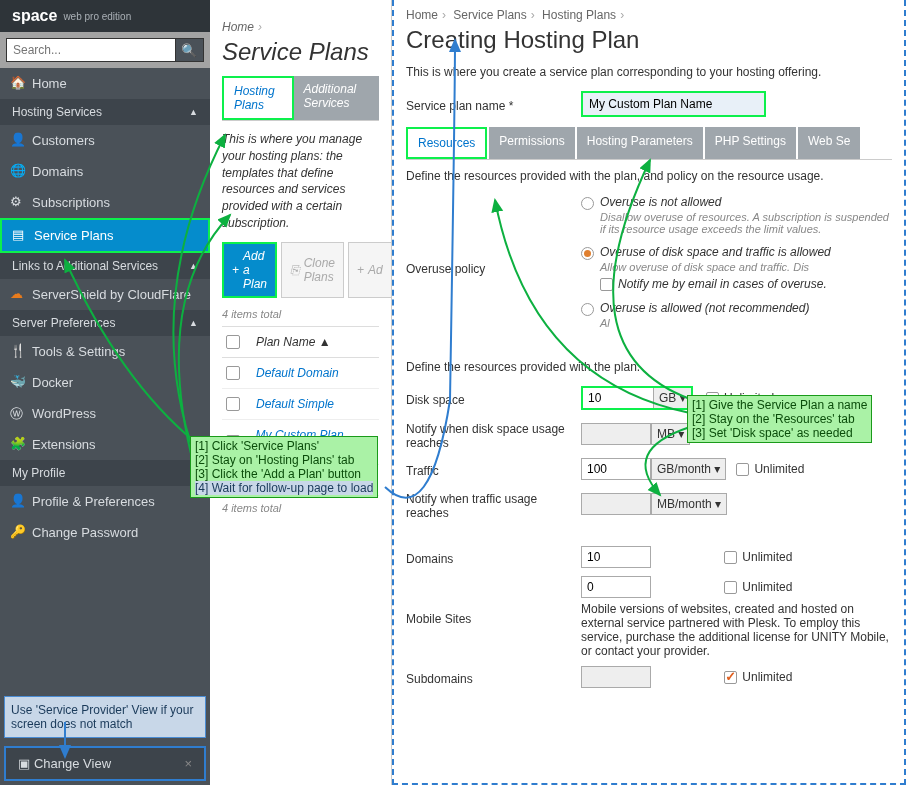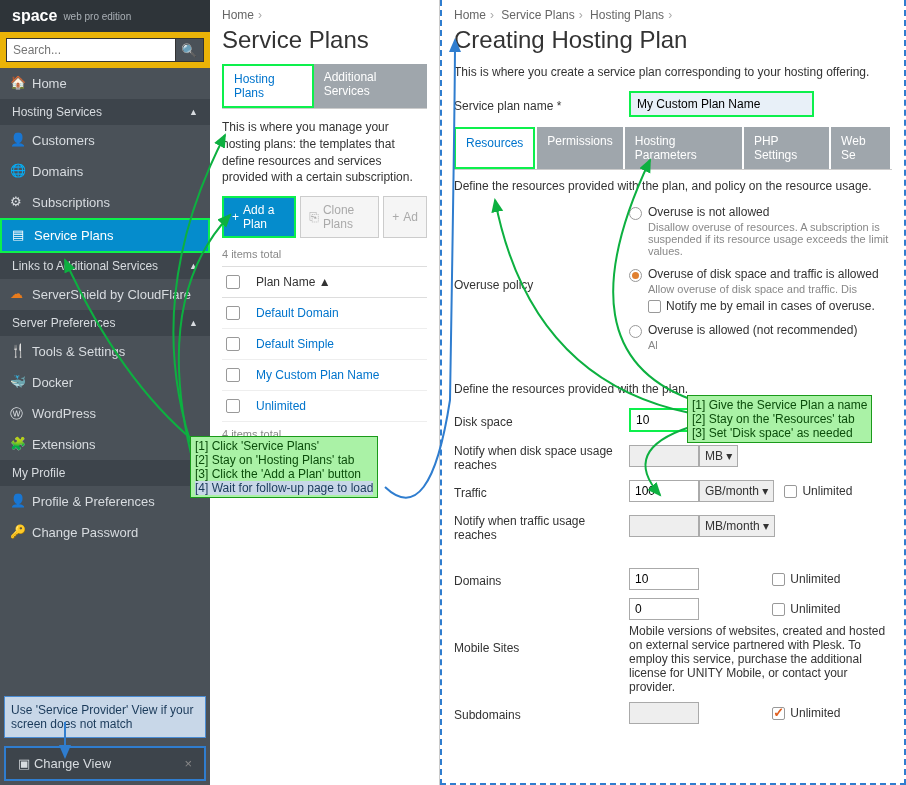--- a/index.html
+++ b/index.html
@@ -4,34 +4,34 @@
 <style>
 * { box-sizing: border-box; margin: 0; padding: 0; }
 body { font-family: Arial, sans-serif; font-size: 13px; color: #333; background: #fff; width: 906px; height: 785px; overflow: hidden; position: relative; }
 .wrap { display: flex; height: 100%; }
 
 
 .sidebar { width: 210px; background: #4a5158; color: #d8dce0; flex-shrink: 0; display: flex; flex-direction: column; }
 .brand { background: #2e3439; height: 32px; display: flex; align-items: center; padding: 0 12px; color: #fff; font-size: 16px; }
 .brand-logo { font-weight: bold; }
 .brand-edition { font-size: 10px; color: #aab0b6; margin-left: 6px; }
-.search { display: flex; padding: 6px; background: #eab308; }
+.search { display: flex; padding: 6px; background: #a3a3a3; }
 .search input { flex: 1; padding: 4px 6px; border: 1px solid #333; font-size: 12px; }
 .search .mag { width: 28px; background: #4a5158; display: flex; align-items: center; justify-content: center; color: #ccc; border: 1px solid #333; border-left: 0; }
 .nav-section { background: #3d444b; padding: 6px 12px; font-size: 12px; display: flex; justify-content: space-between; align-items: center; cursor: pointer; }
 .nav-item { padding: 8px 12px 8px 32px; font-size: 13px; position: relative; cursor: pointer; }
 .nav-item.active { background: #058ccc; color: #fff; border: 2px solid #0df04c; }
 .nav-item .icon { position: absolute; left: 10px; top: 7px; font-size: 13px; }
 .spacer { flex: 1; }
 .bottom-note { background: #c8d7e8; color: #1a3a5a; font-size: 12px; padding: 6px; margin: 4px; border: 1px solid #4a8cd4; }
 .change-view { background: #3d444b; padding: 8px 12px; margin: 4px; border: 2px solid #2f7dcf; display: flex; align-items: center; justify-content: space-between; }
 .change-view .x { color: #888; }
 
 
-.panel-mid { width: 230px; border-right: 1px solid #ccc; padding: 8px 12px; flex-shrink: 0; overflow: hidden; }
+.panel-mid { width: 182px; border-right: 1px solid #ccc; padding: 20px 12px; flex-shrink: 0; overflow: hidden; font-style: italic; }
 .breadcrumb { font-size: 12px; color: #666; margin-bottom: 4px; }
 .breadcrumb span { cursor: pointer; }
 .breadcrumb .sep { margin: 0 4px; color: #aaa; }
 h1 { font-size: 24px; font-weight: 300; color: #333; margin: 4px 0 10px 0; }
 .tabbar { display: flex; border-bottom: 1px solid #ccc; }
 .tab { padding: 6px 10px; font-size: 12px; cursor: pointer; }
 .tab.active-mid { border: 2px solid #0df04c; background: #fff; color: #0074cc; }
 .tab.gray { background: #9fa6ac; color: #fff; }
 .desc { font-size: 12px; color: #333; margin: 10px 0; line-height: 1.4; }
 .btnrow { display: flex; gap: 4px; margin-bottom: 10px; }
@@ -54,21 +54,21 @@
 .panel-right { flex: 1; padding: 8px 12px; border: 2px dashed #2f7dcf; border-top: none; position: relative; overflow: hidden; }
 .row2 { display: flex; align-items: center; margin-bottom: 8px; }
 .row2 .lbl { width: 175px; font-size: 12px; padding-top: 4px; }
 .row2 .val { flex: 1; font-size: 12px; }
 .input-name { width: 185px; padding: 4px 6px; border: 2px solid #0df04c; background: #e8f0f8; font-size: 12px; }
 .tabbar2 { display: flex; border-bottom: 1px solid #ccc; margin-top: 10px; }
 .tabbar2 .tab { padding: 7px 10px; font-size: 12px; background: #9fa6ac; color: #fff; margin-right: 2px; }
 .tabbar2 .tab.act { border: 2px solid #0df04c; background: #fff; color: #0074cc; }
 .radio { width: 13px; height: 13px; border: 1px solid #999; border-radius: 50%; display: inline-block; vertical-align: top; margin-right: 6px; margin-top: 2px; position: relative; }
 .radio.sel::after { content: ''; position: absolute; width: 7px; height: 7px; background: #e08030; border-radius: 50%; left: 2px; top: 2px; }
-.opt { margin-bottom: 10px; display: flex; align-items: flex-start; }
+.opt { margin-bottom: 10px; display: flex; align-items: flex-start; font-style: italic; }
 .opt .txt { flex: 1; }
 .opt .sub { font-size: 11px; color: #888; margin-top: 2px; }
 .cbox { width: 13px; height: 13px; border: 1px solid #999; border-radius: 2px; display: inline-block; margin-right: 5px; position: relative; vertical-align: middle; }
 .cbox.chk::after { content: '✓'; position: absolute; left: 0; top: -3px; color: #e06020; font-size: 13px; font-weight: bold; }
 .num-in { width: 70px; padding: 3px 5px; border: 1px solid #aaa; font-size: 12px; }
 .unit-sel { padding: 3px 5px; border: 1px solid #aaa; background: #eee; font-size: 12px; }
 .disk-wrap { border: 2px solid #0df04c; display: inline-flex; }
 .anno-steps2 { left: 687px; top: 395px; background: #aaf2a6; border: 1px solid #1a9a1a; color: #0b4d0b; padding: 2px 4px; z-index: 50; font-size: 12px; }
 .chev { font-size: 9px; }
 

